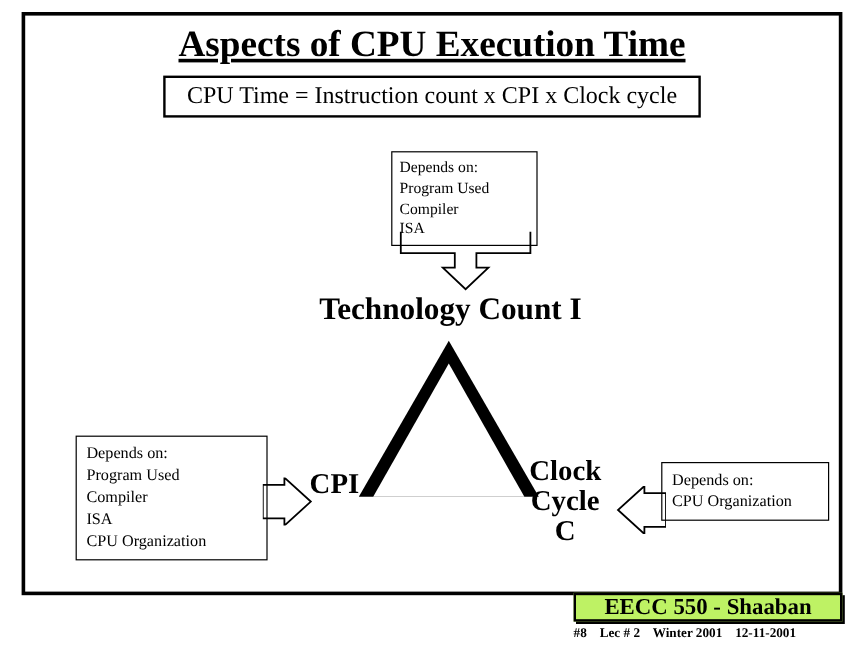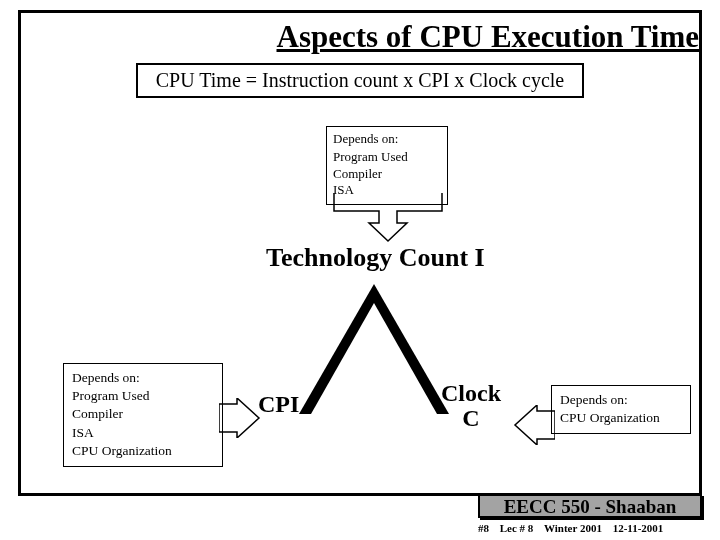--- a/index.html
+++ b/index.html
@@ -10,21 +10,21 @@
     background: #fff;
     position: relative;
   }
   .slide-frame {
     position: absolute;
     left: 18px; top: 10px;
     width: 684px; height: 486px;
     border: 3px solid #000;
   }
   .title {
-    text-align: right;
+    text-align: center;
     font-size: 31px;
     font-weight: bold;
     text-decoration: underline;
     margin-top: 6px;
   }
   .formula-box {
     margin: 8px auto 0 auto;
     width: 448px;
     border: 2px solid #000;
     padding: 4px 8px;
@@ -112,21 +112,21 @@
   .footer-box {
     position: absolute;
     left: 478px; top: 494px;
     width: 224px; height: 24px;
     border: 2px solid #000;
     font-size: 19px;
     font-weight: bold;
     text-align: center;
     line-height: 22px;
     box-shadow: 2px 2px 0 #000;
-    background: #a3a3a3;
+    background: #bef264;
   }
   .footer-line {
     position: absolute;
     left: 478px; top: 522px;
     font-size: 11px;
     font-weight: bold;
     width: 224px;
   }
   .footer-line span { margin-right: 8px; }
 </style>
@@ -149,20 +149,21 @@
   </svg>
 
   <div class="ic-label">Technology Count   I</div>
 
   <div class="triangle"></div>
   <div class="triangle-inner"></div>
 
   <div class="vertex-label cpi-label">CPI</div>
   <div class="vertex-label clock-label">
     <div>Clock</div>
+    <div>Cycle</div>
     <div>C</div>
   </div>
 
   <div class="depends-left">
     <div>Depends on:</div>
     <div>Program Used</div>
     <div>Compiler</div>
     <div>ISA</div>
     <div>CPU Organization</div>
   </div>
@@ -177,16 +178,16 @@
   </div>
 
   <svg class="left-arrow-svg" viewBox="0 0 44 40">
     <path d="M44 6 L44 34 L26 34 L26 40 L4 20 L26 0 L26 6 Z" fill="none" stroke="#000" stroke-width="1.5"></path>
   </svg>
 </div>
 
 <div class="footer-box">EECC 550 - Shaaban</div>
 <div class="footer-line">
   <span>#8</span>
-  <span>Lec # 8</span>
+  <span>Lec # 2</span>
   <span>Winter 2001</span>
   <span>12-11-2001</span>
 </div>
 
 </body></html>

